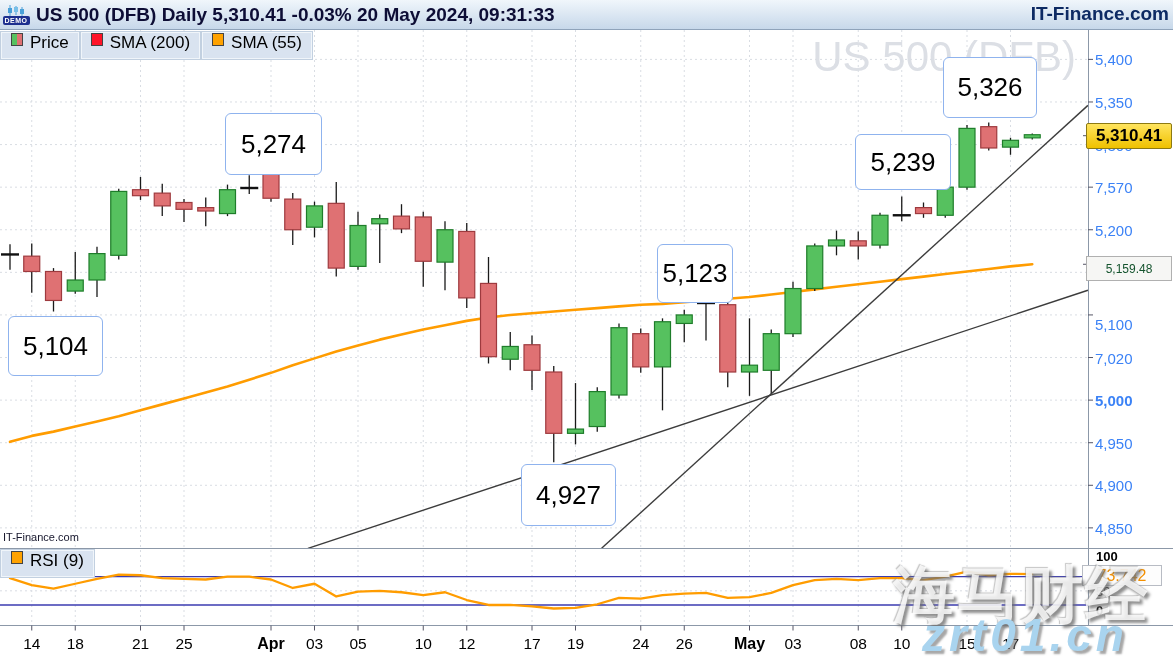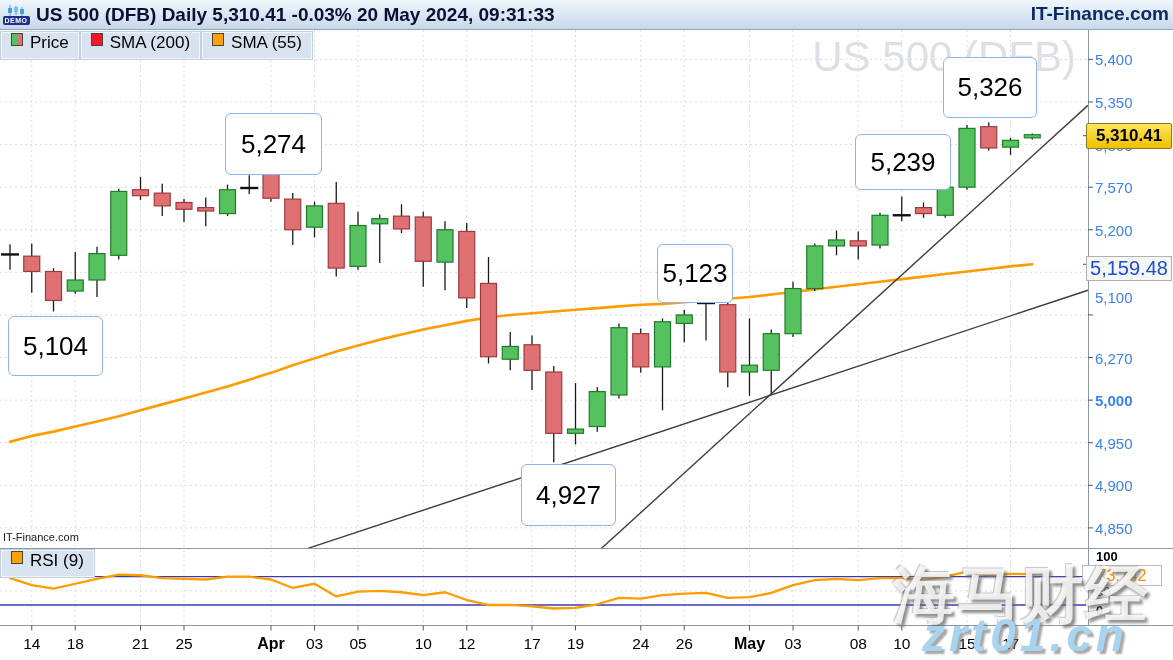--- a/index.html
+++ b/index.html
@@ -30,21 +30,21 @@
   .xlab.bold{font-weight:bold;font-size:16px}
   .rsilab{position:absolute;left:1096px;font-size:13px;color:#000;transform:translateY(-50%);z-index:5}
   .rsilab.bold{font-weight:bold}
   .callout{position:absolute;background:#fff;border:1.5px solid #8fb3ee;border-radius:6px;
            display:flex;align-items:center;justify-content:center;font-size:26px;color:#000;z-index:10;box-sizing:border-box}
   
   .vallab{position:absolute;display:flex;align-items:center;justify-content:center;box-sizing:border-box;z-index:12}
   #cur-label{left:1086px;top:123px;width:86px;height:26px;background:linear-gradient(#ffe45e,#efc100);
              border:1px solid #8d7a12;border-radius:2px;color:#000;font-weight:bold;font-size:17px}
   #sma-label{left:1086px;top:256px;width:86px;height:25px;background:#f6f6f4;border:1px solid #b0b0b0;
-             color:#1d4ed8;font-size:20px}
+             color:#14532d;font-size:12px}
   #rsi-label{left:1082px;top:565px;width:80px;height:21px;background:#fdfdfd;border:1px solid #b8bcc4;
              color:#f49000;font-size:16px}
   
   .wm-symbol{position:absolute;top:33px;right:97px;font-size:42px;color:#dcdfe5;z-index:1;white-space:nowrap}
   .wm-corner{position:absolute;left:3px;top:531px;font-size:11px;color:#16162c;z-index:6}
   .wm-cn{position:absolute;left:893px;top:553px;font-size:62px;font-weight:bold;letter-spacing:2px;
          color:rgba(255,255,255,.82);z-index:40;white-space:nowrap;
          text-shadow:3px 3px 3px rgba(110,110,110,.78),-1px -1px 1px rgba(140,140,140,.5)}
   .wm-site{position:absolute;left:922px;top:608px;font-size:46px;font-weight:bold;font-style:italic;
            color:#a9d4ef;letter-spacing:4px;z-index:41;white-space:nowrap;
@@ -378,22 +378,22 @@
   <div class="wm-corner">IT-Finance.com</div>
   <div class="wm-cn">海马财经</div>
   <div class="wm-site">zrt01.cn</div>
 
 <div class="ylab" style="top: 59.3876px;">5,400</div>
     <div class="ylab" style="top: 101.978px;">5,350</div>
     <div class="ylab" style="top: 144.569px;">5,300</div>
     <div class="ylab" style="top: 187.16px;">7,570</div>
     <div class="ylab" style="top: 229.751px;">5,200</div>
     <div class="ylab" style="top: 272.341px;">5,150</div>
-    <div class="ylab" style="top: 297px; text-align: right;">5,100</div>
-    <div class="ylab" style="top: 357.523px;">6,270</div>
+    <div class="ylab" style="top: 324px; text-align: right;">5,100</div>
+    <div class="ylab" style="top: 357.523px;">7,020</div>
     <div class="ylab bold" style="top: 400.114px;">5,000</div>
     <div class="ylab" style="top: 442.705px;">4,950</div>
     <div class="ylab" style="top: 485.295px;">4,900</div>
     <div class="ylab" style="top: 527.886px;">4,850</div>
     <div class="xlab" style="left: 31.75px;">14</div>
     <div class="xlab" style="left: 75.25px;">18</div>
     <div class="xlab" style="left: 140.5px;">21</div>
     <div class="xlab" style="left: 184px;">25</div>
     <div class="xlab bold" style="left: 271px;">Apr</div>
     <div class="xlab" style="left: 314.5px;">03</div>

